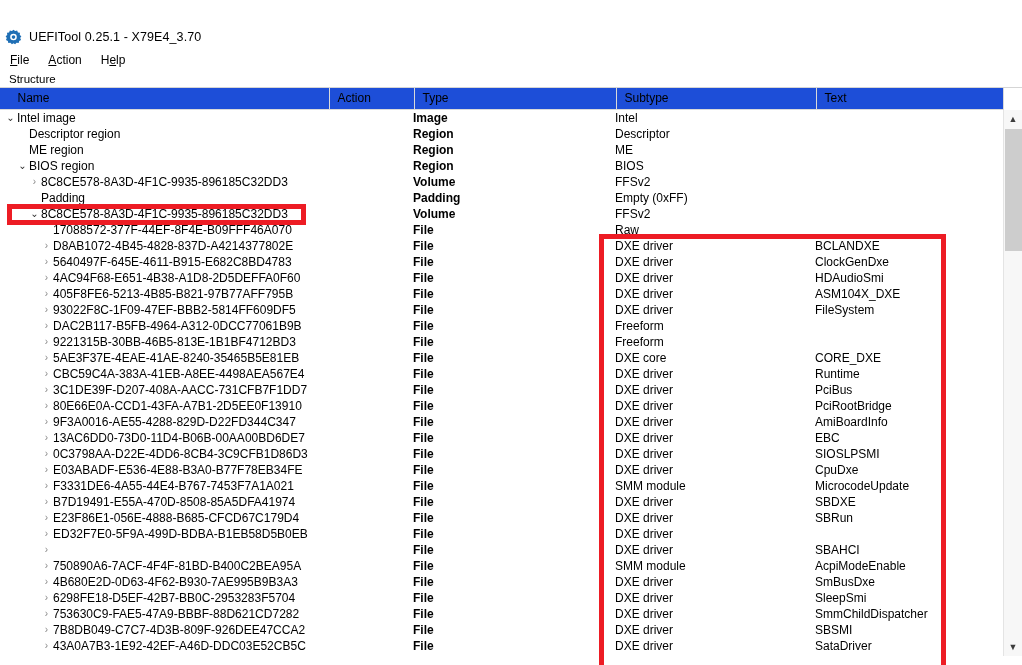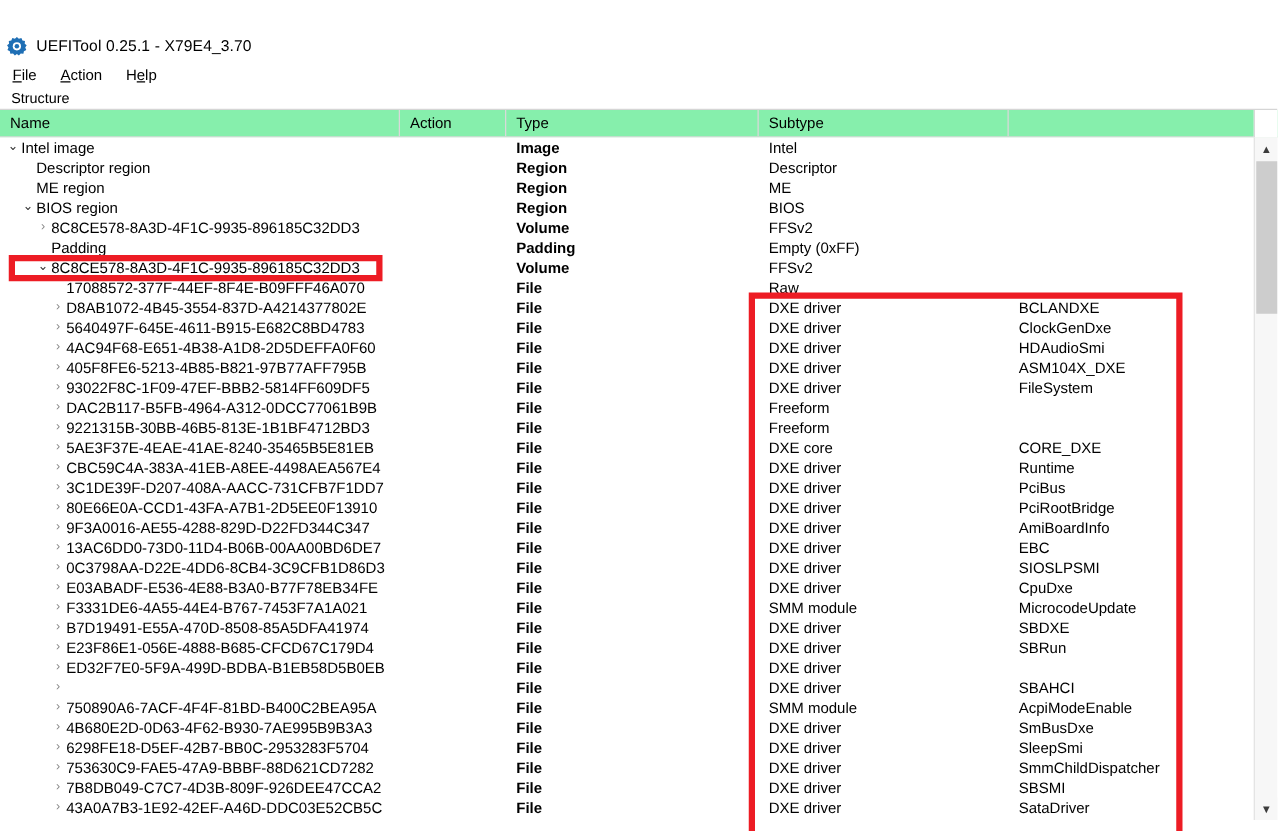--- a/index.html
+++ b/index.html
@@ -71,23 +71,24 @@
     left: 0; top: 62px;
     width: 1022px; height: 585px;
     border-top: 1px solid #d5d5d5;
     background: #ffffff;
   }
 
   
   .tree-header {
     position: relative;
     height: 22px;
-    background: #86efac;
+    background: #1d4ed8;
     border-bottom: 1px solid #d9d9d9;
     display: flex;
+    justify-content: center;
   }
   .th {
     position: relative;
     font-size: 12px;
     color: #000000;
     line-height: 21px;
     padding-left: 8px;
     border-right: 1px solid #d9d9d9;
     white-space: nowrap;
     overflow: hidden;
@@ -236,20 +237,21 @@
 
   <div class="dock-title">Structure</div>
 
   <div class="tree-frame">
 
     <div class="tree-header">
       <div class="th th-name">Name</div>
       <div class="th th-action">Action</div>
       <div class="th th-type">Type</div>
       <div class="th th-subtype">Subtype</div>
+      <div class="th th-text">Text</div>
       <div class="hdr-scrollcap"></div>
     </div>
 
     <div class="rows-viewport" id="rows-viewport">
         <div class="row">
           <div class="cell c-name">
             <span style="display: inline-block; flex: 0 0 auto; width: 0px;"></span>
             <span class="twisty open">⌄</span>
             <span class="name-label">Intel image</span>
           </div>
@@ -332,21 +334,21 @@
           </div>
           <div class="cell c-action"></div>
           <div class="cell c-type">File</div>
           <div class="cell c-subtype">Raw</div>
           <div class="cell c-text"></div>
         </div>
         <div class="row">
           <div class="cell c-name">
             <span style="display: inline-block; flex: 0 0 auto; width: 36px;"></span>
             <span class="twisty closed">›</span>
-            <span class="name-label">D8AB1072-4B45-3554-837D-A4214377802E</span>
+            <span class="name-label">D8AB1072-4B45-4828-837D-A4214377802E</span>
           </div>
           <div class="cell c-action"></div>
           <div class="cell c-type">File</div>
           <div class="cell c-subtype">DXE driver</div>
           <div class="cell c-text">BCLANDXE</div>
         </div>
         <div class="row">
           <div class="cell c-name">
             <span style="display: inline-block; flex: 0 0 auto; width: 36px;"></span>
             <span class="twisty closed">›</span>

